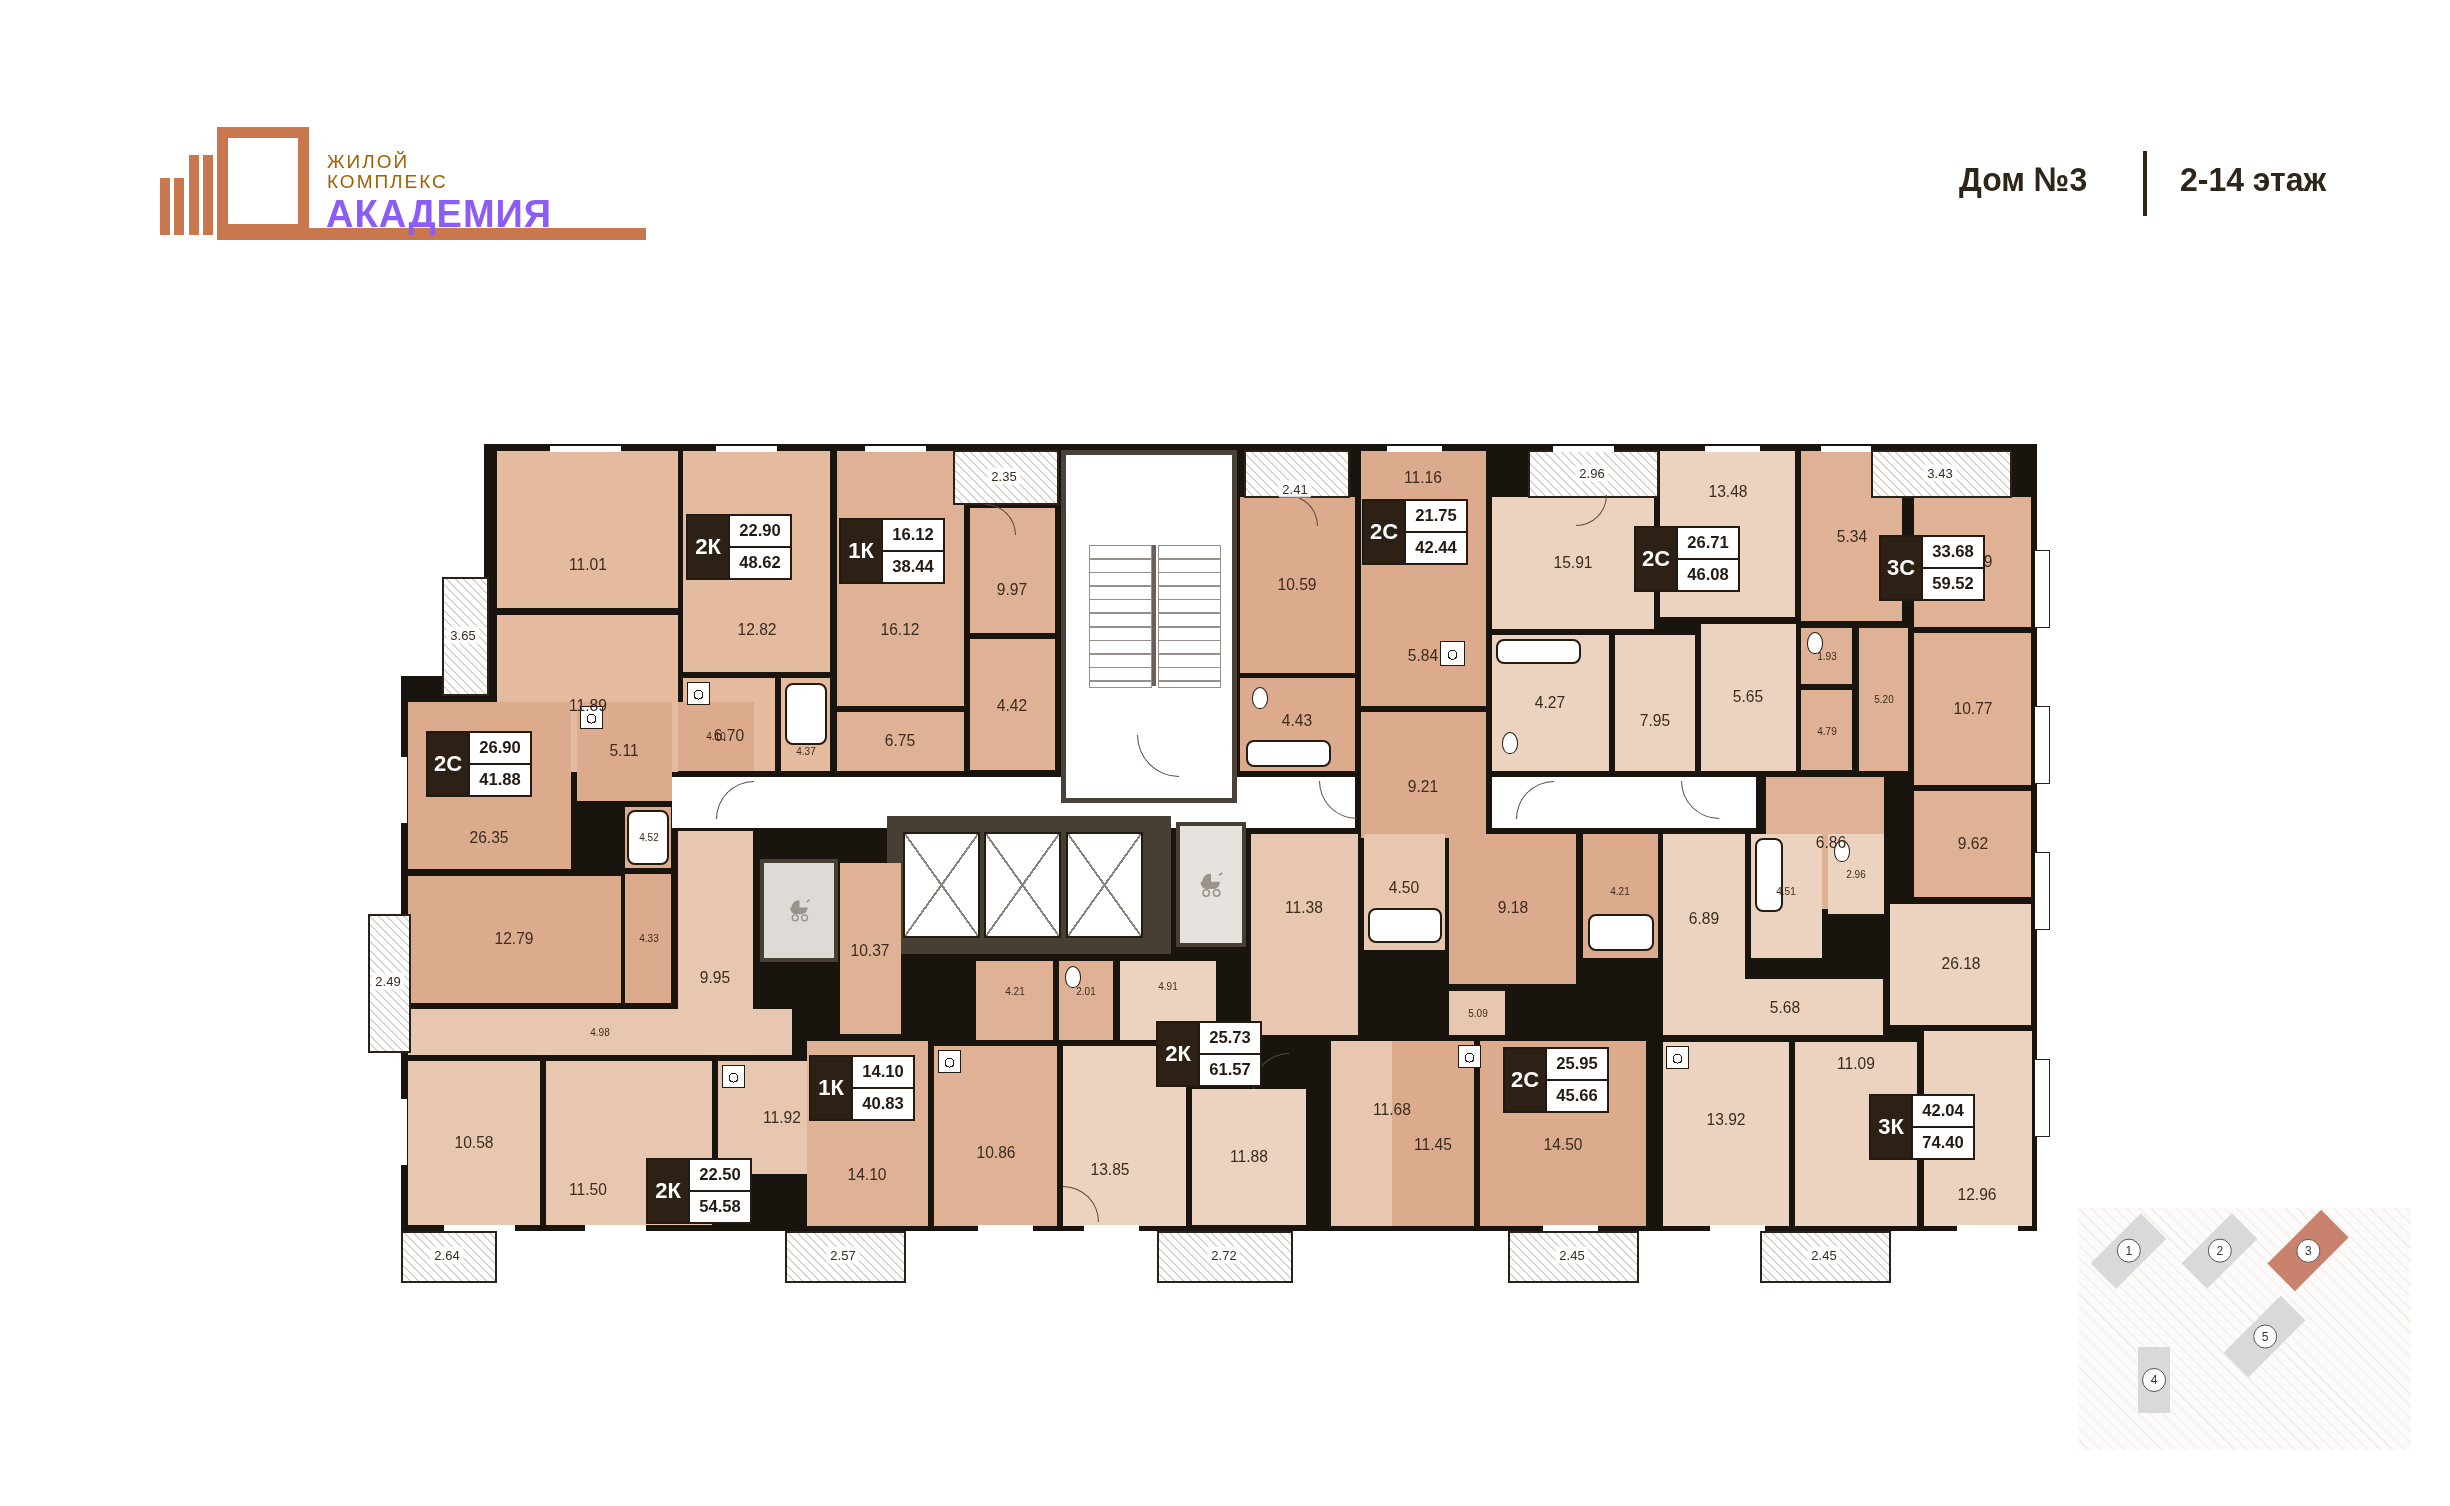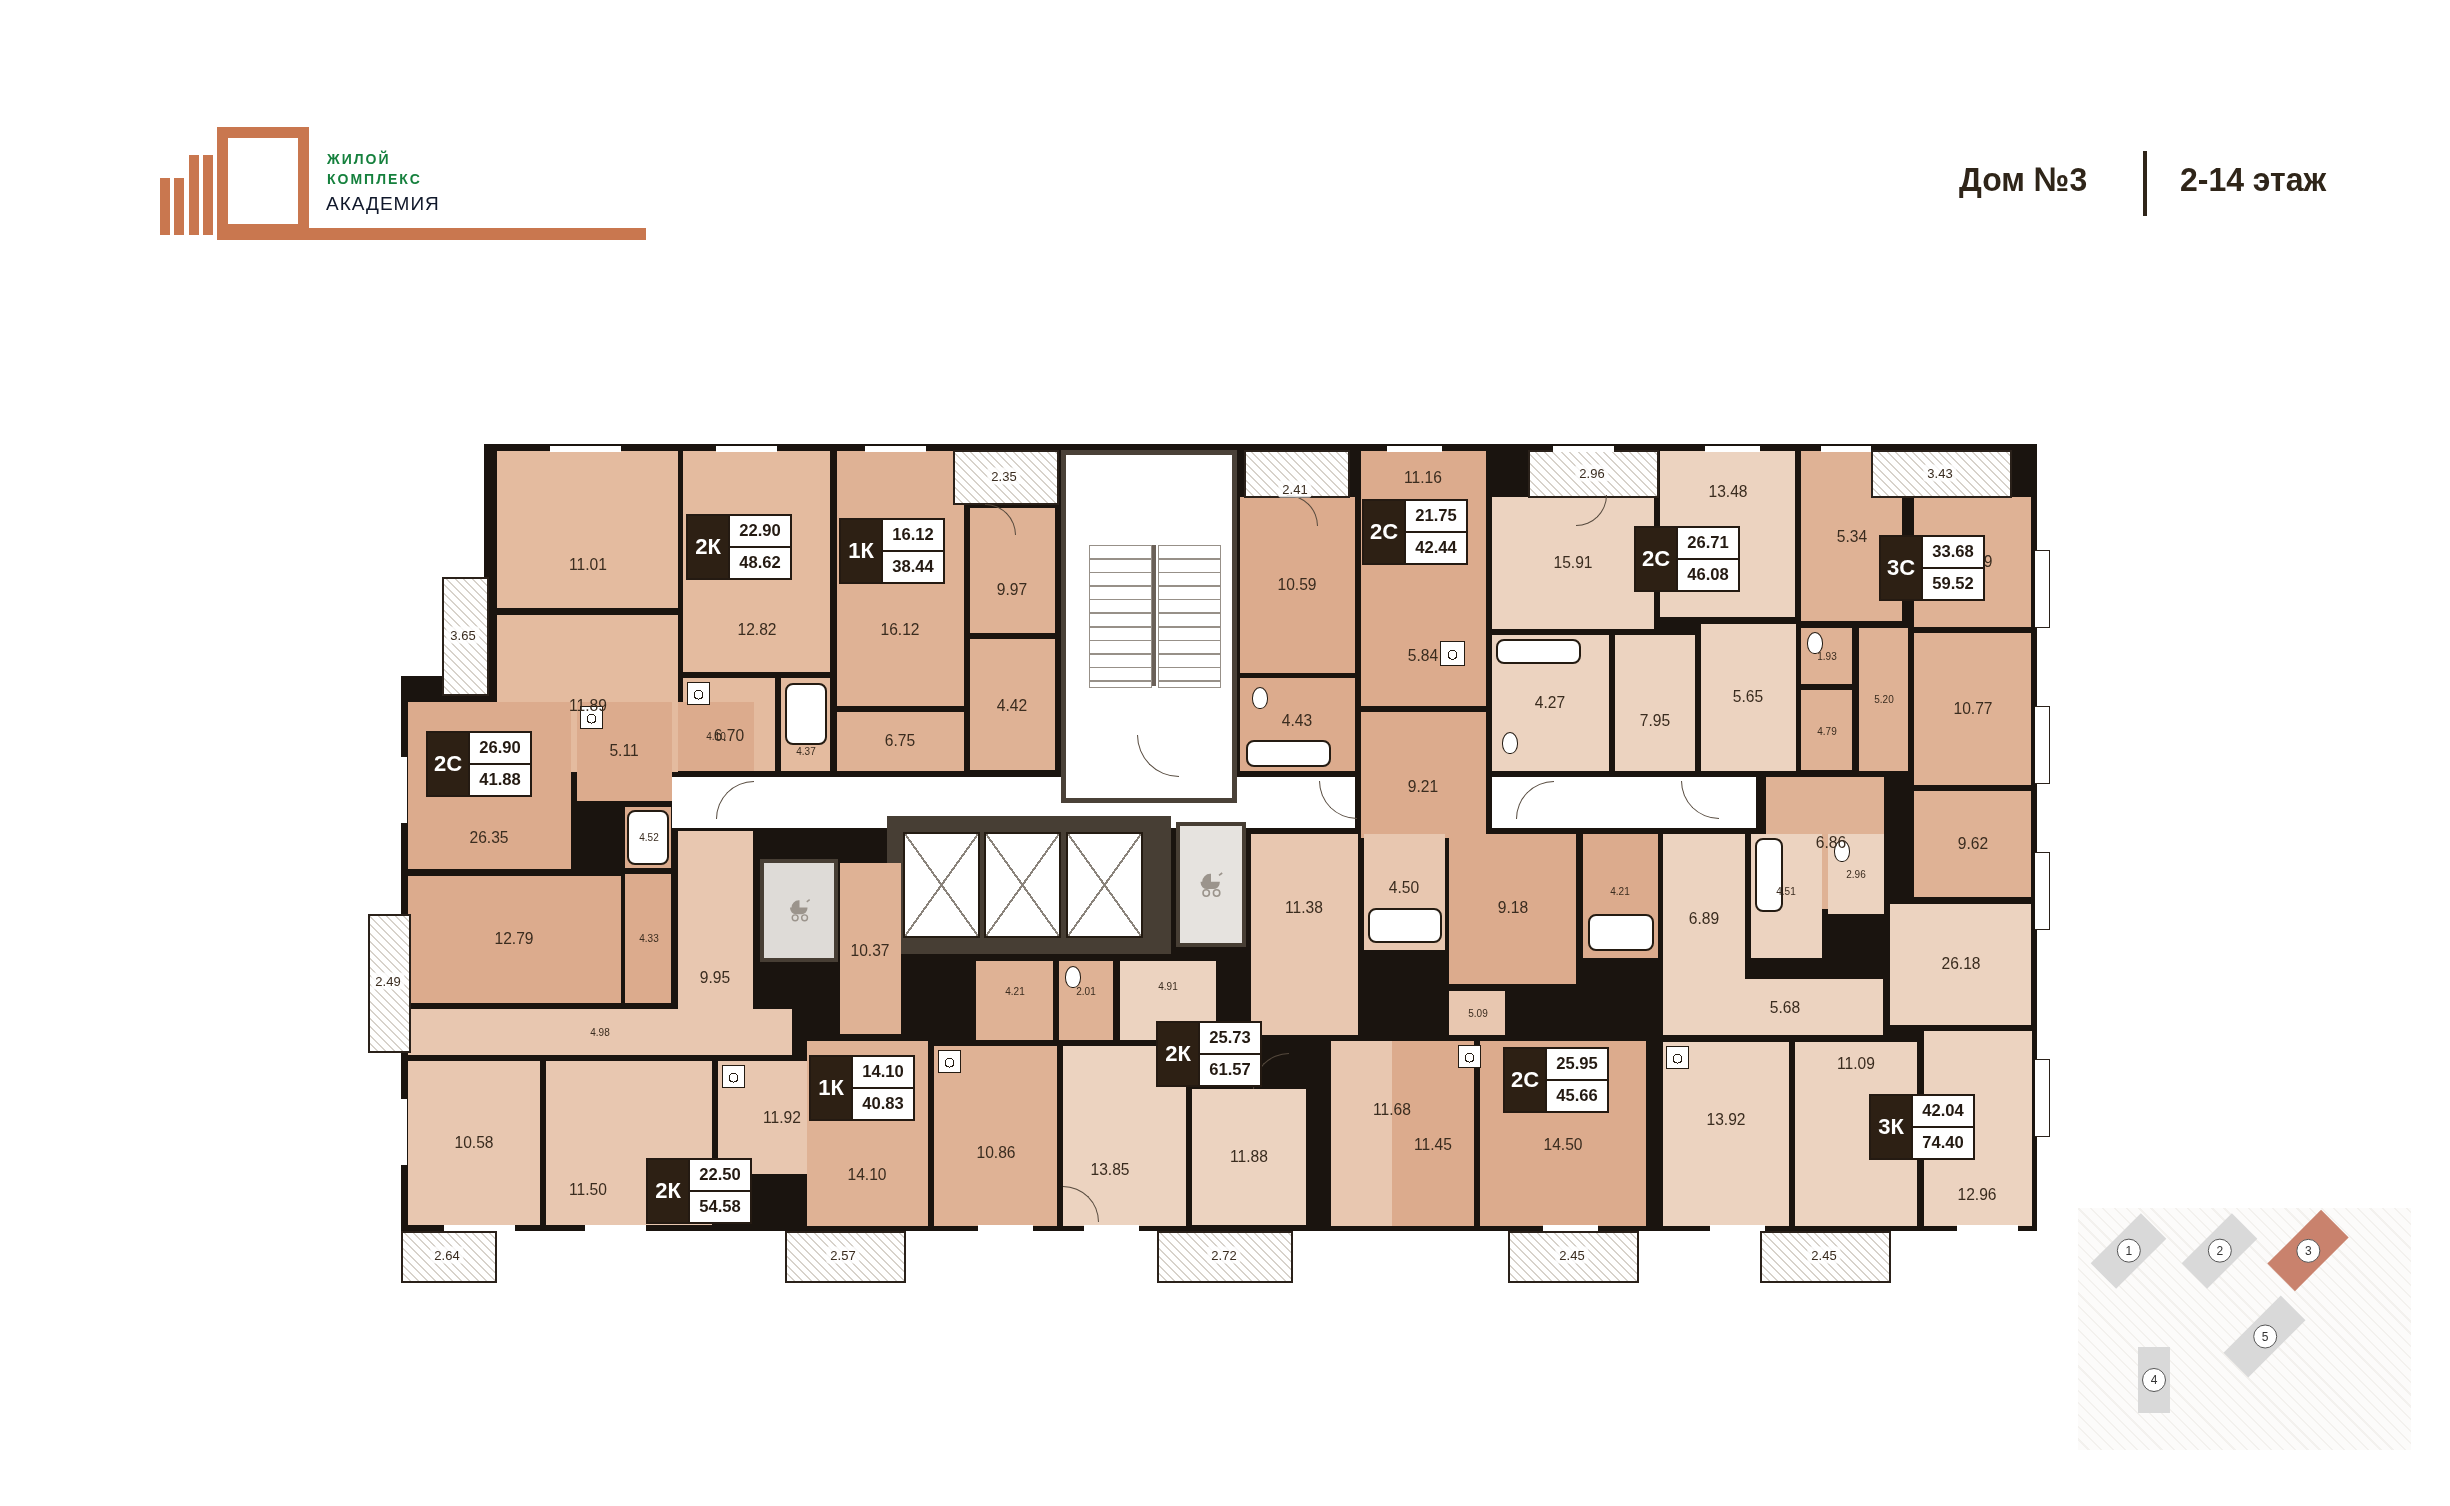--- a/index.html
+++ b/index.html
@@ -30,22 +30,22 @@
      border:2.5px solid #241b12;box-sizing:border-box}
   .stroller{position:absolute;background:#e6e3df;border:4px solid #473e34;box-sizing:border-box;display:flex;align-items:center;justify-content:center}
   .arc{position:absolute;border:0 solid #55493d;border-bottom-width:1.5px;border-left-width:1.5px;border-bottom-left-radius:100% 100%}
   .tub{position:absolute;background:#fff;border:2px solid #241b12;border-radius:8px;box-sizing:border-box}
   .wc{position:absolute;background:#fff;border:1.5px solid #241b12;border-radius:50% 50% 45% 45%;box-sizing:border-box}
   .sk{position:absolute;background:radial-gradient(circle at 50% 55%,#fff 0 4px,#241b12 4px 5px,#fff 5px);border:1.5px solid #241b12;box-sizing:border-box}
   .hall-over{box-shadow:0 0 0 6px #1a140f}
   
   .logo-bar{position:absolute;background:#c9774f}
   .logo-frame{position:absolute;border:11px solid #c9774f;background:#fff;box-sizing:border-box}
-  .logo-small{position:absolute;font-size:14px;font-weight:bold;letter-spacing:2px;color:#15803d}
-  .logo-name{position:absolute;font-size:19px;font-weight:normal;letter-spacing:1px;color:#0f172a}
+  .logo-small{position:absolute;font-size:19px;font-weight:normal;letter-spacing:2px;color:#a16207}
+  .logo-name{position:absolute;font-size:38px;font-weight:bold;letter-spacing:1px;color:#8b5cf6}
   .title-txt{position:absolute;font-size:34px;font-weight:bold;color:#2f2519;transform:scaleX(.94);transform-origin:left}
   .title-div{position:absolute;background:#2f2519}
   
   .mmbg{position:absolute;background:repeating-linear-gradient(45deg,#fcfbfa 0 7px,#f3f1ee 7px 8.6px)}
   .mb{position:absolute;background:#d9d9d9;display:flex;align-items:center;justify-content:center}
   .mb.active{background:#c9826d}
   .mb .c{width:22px;height:22px;border:1px solid #555;border-radius:50%;background:#fff;display:flex;align-items:center;justify-content:center;font-size:12px;color:#333}
 </style>
 </head>
 <body>

